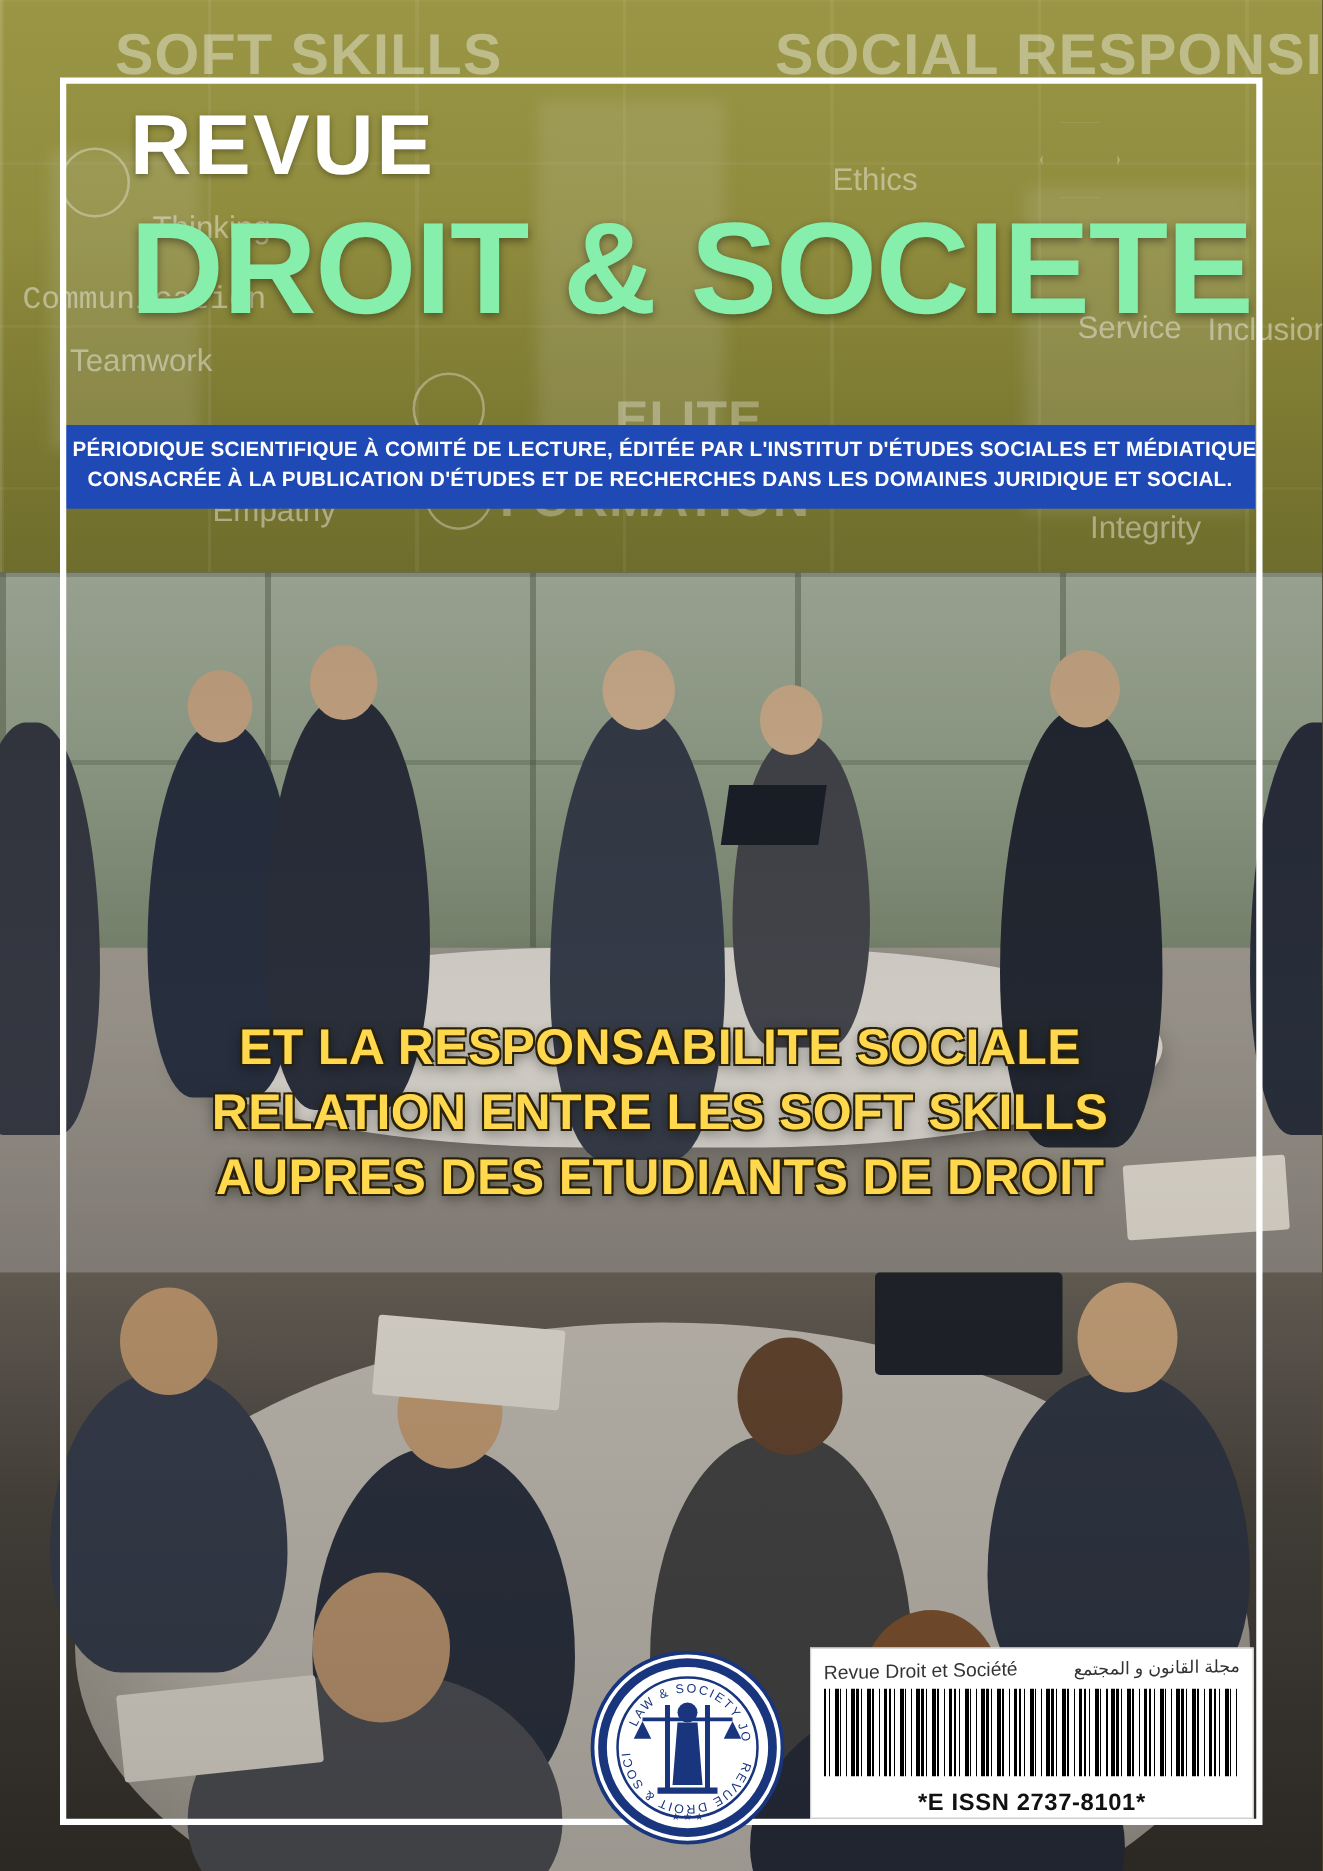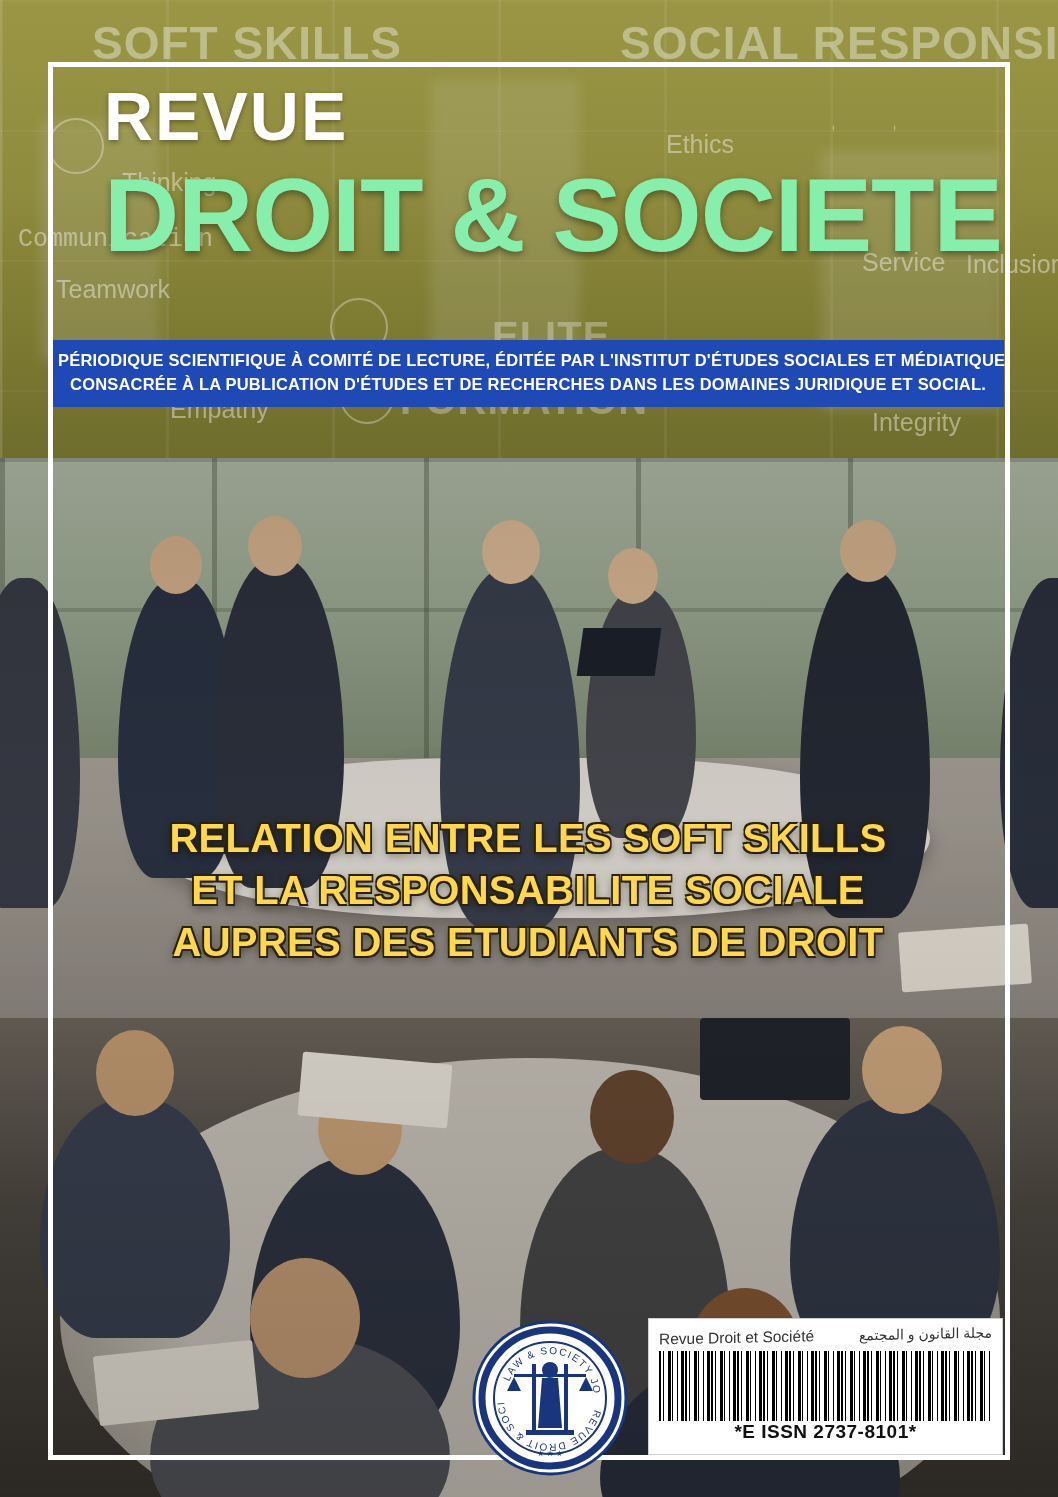--- a/index.html
+++ b/index.html
@@ -273,21 +273,21 @@
         #000 0 2px, #fff 2px 4px, #000 4px 5px, #fff 5px 9px,
         #000 9px 12px, #fff 12px 13px, #000 13px 14px, #fff 14px 18px,
         #000 18px 19px, #fff 19px 22px, #000 22px 25px, #fff 25px 26px);
   }
   .issn {
     text-align: center;
     font-size: 19px;
     font-weight: bold;
     color: #111;
     letter-spacing: 0.5px;
-    margin-top: 0;
+    margin-top: 11px;
   }
 </style>
 </head>
 <body>
 
 <div class="page">
 
   <div class="top-band">
     <div class="glasswall"></div>
     <div class="blur-building" style="left:40px; top:120px; width:120px; height:240px;"></div>
@@ -364,22 +364,22 @@
     <div style="position:absolute; left:700px; top:560px; width:150px; height:82px; background:#23262e; border-radius:4px;"></div>
     <div style="position:absolute; left:96px; top:890px; width:160px; height:70px; background:#efe9dd; transform:rotate(-6deg); border-radius:3px;"></div>
     <div style="position:absolute; left:300px; top:600px; width:150px; height:64px; background:#f1ece1; transform:rotate(5deg); border-radius:3px;"></div>
     <div style="position:absolute; left:900px; top:470px; width:130px; height:60px; background:#ece6da; transform:rotate(-4deg); border-radius:3px;"></div>
 
     <div class="shade"></div>
   </div>
 
 
   <div class="cover-sub">
+    <div class="l">ET LA RESPONSABILITE SOCIALE</div>
     <div class="l">RELATION ENTRE LES SOFT SKILLS</div>
-    <div class="l">ET LA RESPONSABILITE SOCIALE</div>
     <div class="l">AUPRES DES ETUDIANTS DE DROIT</div>
   </div>
 
 
   <div class="frame"></div>
 
   <div class="seal">
     <svg width="160" height="160" viewBox="0 0 160 160">
       <circle cx="80" cy="80" r="76" fill="#ffffff" stroke="#18357e" stroke-width="3"></circle>
       <circle cx="80" cy="80" r="68" fill="none" stroke="#18357e" stroke-width="7"></circle>

